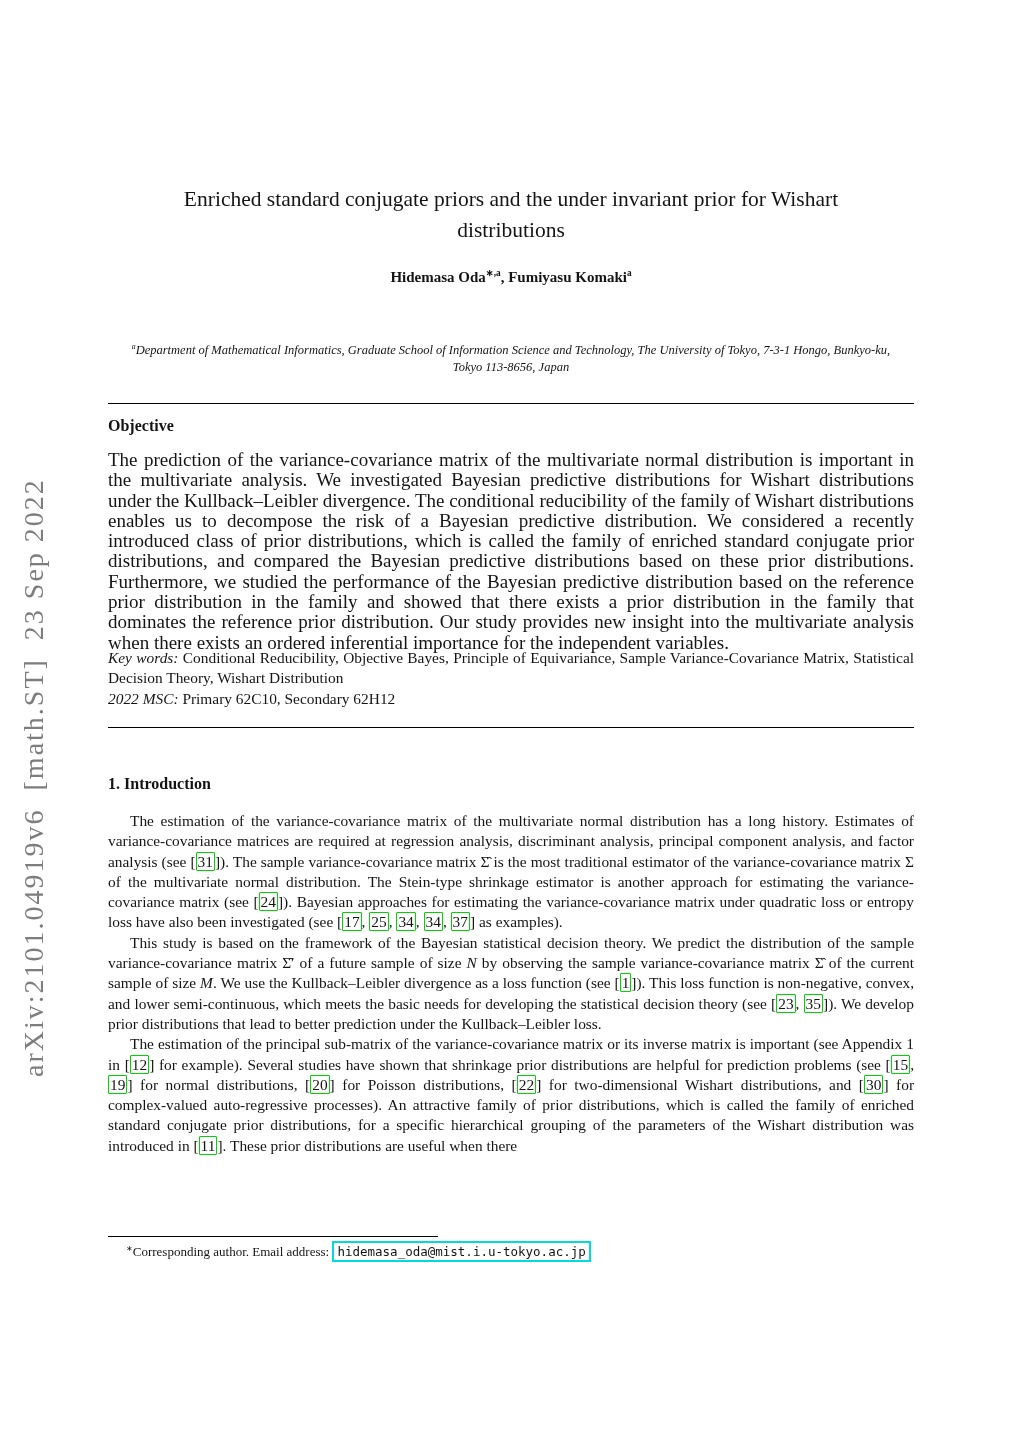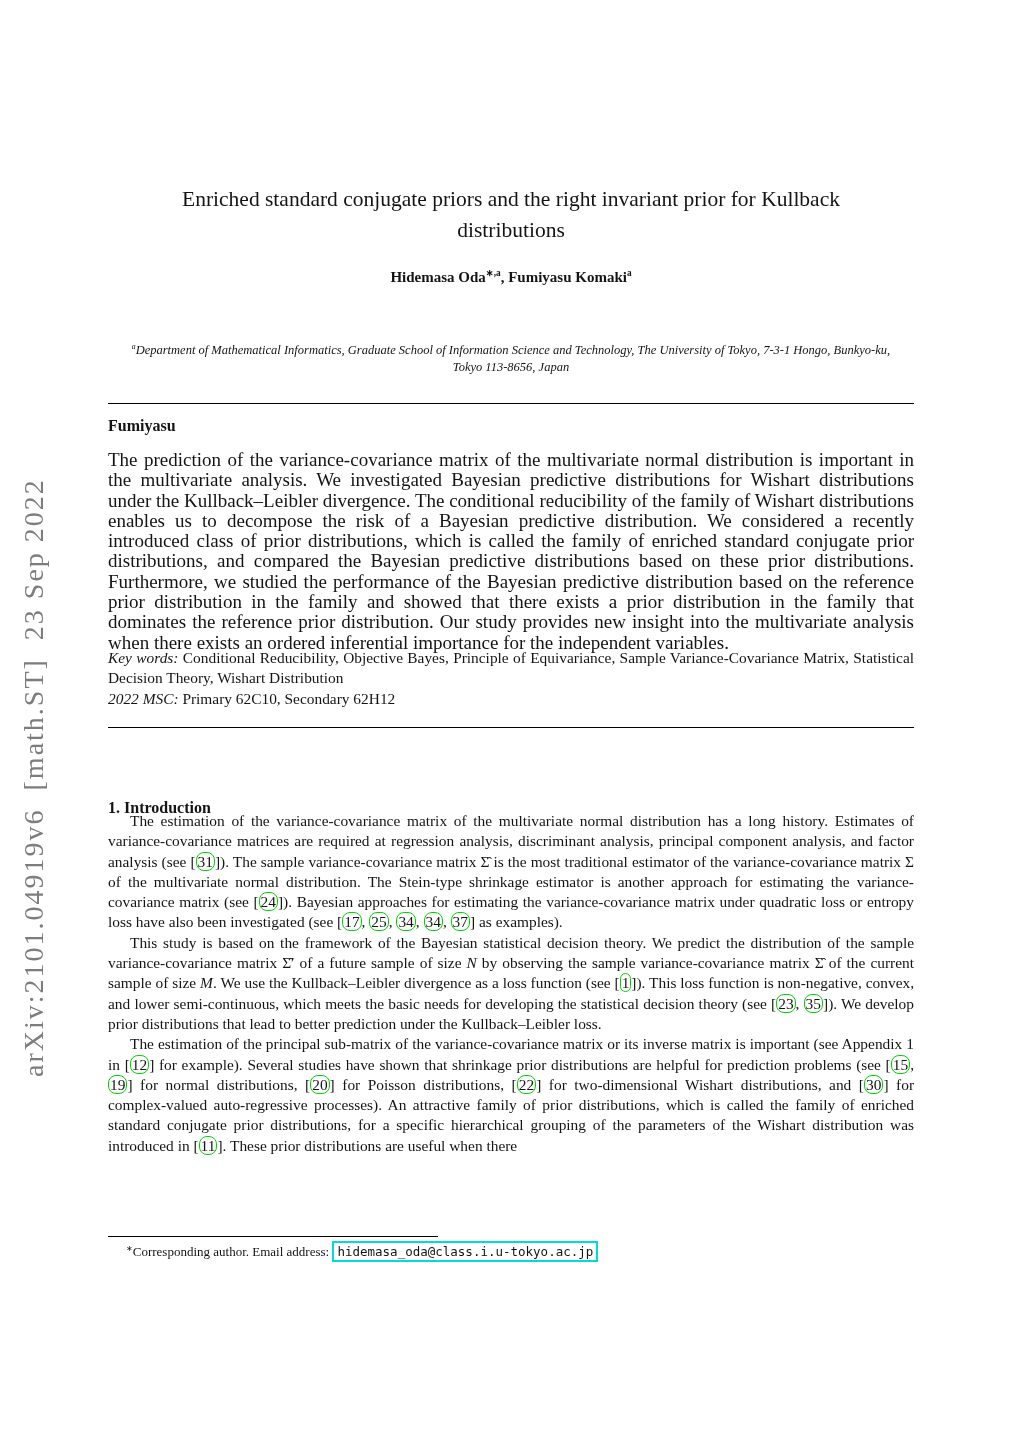--- a/index.html
+++ b/index.html
@@ -33,69 +33,69 @@
   }
   .rule{border:none;border-top:1.4px solid #000;height:0;}
   .rule-top{top:403px;}
   .rule-bottom{top:727px;}
   .abs-heading{top:417px;font-size:16px;font-weight:bold;}
   .abs-body{
     top:450px;font-size:19px;line-height:20.3px;text-align:justify;
   }
   .kw-block{top:648px;font-size:15.4px;line-height:20.3px;text-align:justify;}
   .kw-block p{margin:0;}
-  .sec-heading{top:799px;font-size:16px;font-weight:bold;}
+  .sec-heading{top:775px;font-size:16px;font-weight:bold;}
   .body-text{top:811px;font-size:15.4px;line-height:20.3px;text-align:justify;}
   .body-text p{margin:0;text-indent:22px;}
   .footnote-rule{top:1236px;width:330px;border:none;border-top:1px solid #000;height:0;}
   .footnote{top:1242px;font-size:13px;text-indent:18px;line-height:20px;}
   .cite{
     border:1.5px solid var(--cite-border);
-    padding:0 1px;border-radius:8px;
+    padding:0 1px;border-radius:1px;
   }
   .email-box{
     border:2px solid var(--email-border);
     font-family:"DejaVu Sans Mono", monospace;
     font-size:12.5px;padding:1px 3px;white-space:nowrap;
   }
   .sup{vertical-align:super;font-size:0.62em;line-height:0;}
   .it{font-style:italic;}
   .mvar{font-style:italic;}
 </style>
 </head>
 <body>
 
 <div class="watermark">arXiv:2101.04919v6  [math.ST]  23 Sep 2022</div>
 
 <main class="content">
 
-  <h1 class="title">Enriched standard conjugate priors and the right invariant prior for Kullback distributions</h1>
+  <h1 class="title">Enriched standard conjugate priors and the under invariant prior for Wishart distributions</h1>
 
   <div class="authors">Hidemasa Oda<span class="sup">∗,a</span>, Fumiyasu Komaki<span class="sup">a</span></div>
 
   <div class="affiliation"><span class="sup">a</span>Department of Mathematical Informatics, Graduate School of Information Science and Technology, The University of Tokyo, 7-3-1 Hongo, Bunkyo-ku, Tokyo 113-8656, Japan</div>
 
   <hr class="rule rule-top">
 
-  <h2 class="abs-heading">Fumiyasu</h2>
+  <h2 class="abs-heading">Objective</h2>
 
   <p class="abs-body">The prediction of the variance-covariance matrix of the multivariate normal distribution is important in the multivariate analysis. We investigated Bayesian predictive distributions for Wishart distributions under the Kullback–Leibler divergence. The conditional reducibility of the family of Wishart distributions enables us to decompose the risk of a Bayesian predictive distribution. We considered a recently introduced class of prior distributions, which is called the family of enriched standard conjugate prior distributions, and compared the Bayesian predictive distributions based on these prior distributions. Furthermore, we studied the performance of the Bayesian predictive distribution based on the reference prior distribution in the family and showed that there exists a prior distribution in the family that dominates the reference prior distribution. Our study provides new insight into the multivariate analysis when there exists an ordered inferential importance for the independent variables.</p>
 
   <div class="kw-block">
     <p><span class="it">Key words: </span> Conditional Reducibility, Objective Bayes, Principle of Equivariance, Sample Variance-Covariance Matrix, Statistical Decision Theory, Wishart Distribution</p>
     <p><span class="it">2022 MSC: </span> Primary 62C10, Secondary 62H12</p>
   </div>
 
   <hr class="rule rule-bottom">
 
   <h2 class="sec-heading">1. Introduction</h2>
 
   <div class="body-text">
     <p>The estimation of the variance-covariance matrix of the multivariate normal distribution has a long history. Estimates of variance-covariance matrices are required at regression analysis, discriminant analysis, principal component analysis, and factor analysis (see [<span class="cite">31</span>]). The sample variance-covariance matrix Σ̂ is the most traditional estimator of the variance-covariance matrix Σ of the multivariate normal distribution. The Stein-type shrinkage estimator is another approach for estimating the variance-covariance matrix (see [<span class="cite">24</span>]). Bayesian approaches for estimating the variance-covariance matrix under quadratic loss or entropy loss have also been investigated (see [<span class="cite">17</span>, <span class="cite">25</span>, <span class="cite">34</span>, <span class="cite">34</span>, <span class="cite">37</span>] as examples).</p>
     <p>This study is based on the framework of the Bayesian statistical decision theory. We predict the distribution of the sample variance-covariance matrix Σ̂′ of a future sample of size <span class="mvar">N</span> by observing the sample variance-covariance matrix Σ̂ of the current sample of size <span class="mvar">M</span>. We use the Kullback–Leibler divergence as a loss function (see [<span class="cite">1</span>]). This loss function is non-negative, convex, and lower semi-continuous, which meets the basic needs for developing the statistical decision theory (see [<span class="cite">23</span>, <span class="cite">35</span>]). We develop prior distributions that lead to better prediction under the Kullback–Leibler loss.</p>
     <p>The estimation of the principal sub-matrix of the variance-covariance matrix or its inverse matrix is important (see Appendix 1 in [<span class="cite">12</span>] for example). Several studies have shown that shrinkage prior distributions are helpful for prediction problems (see [<span class="cite">15</span>, <span class="cite">19</span>] for normal distributions, [<span class="cite">20</span>] for Poisson distributions, [<span class="cite">22</span>] for two-dimensional Wishart distributions, and [<span class="cite">30</span>] for complex-valued auto-regressive processes). An attractive family of prior distributions, which is called the family of enriched standard conjugate prior distributions, for a specific hierarchical grouping of the parameters of the Wishart distribution was introduced in [<span class="cite">11</span>]. These prior distributions are useful when there</p>
   </div>
 
   <hr class="footnote-rule">
 
-  <p class="footnote"><span class="sup">∗</span>Corresponding author. Email address: <span class="email-box">hidemasa_oda@class.i.u-tokyo.ac.jp</span></p>
+  <p class="footnote"><span class="sup">∗</span>Corresponding author. Email address: <span class="email-box">hidemasa_oda@mist.i.u-tokyo.ac.jp</span></p>
 
 </main>
 
 </body></html>

